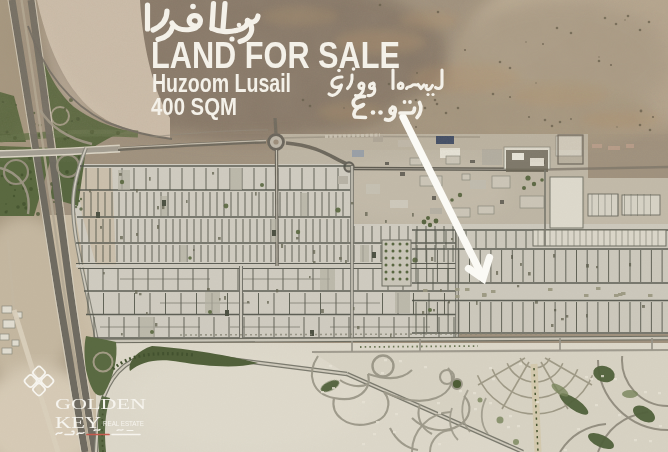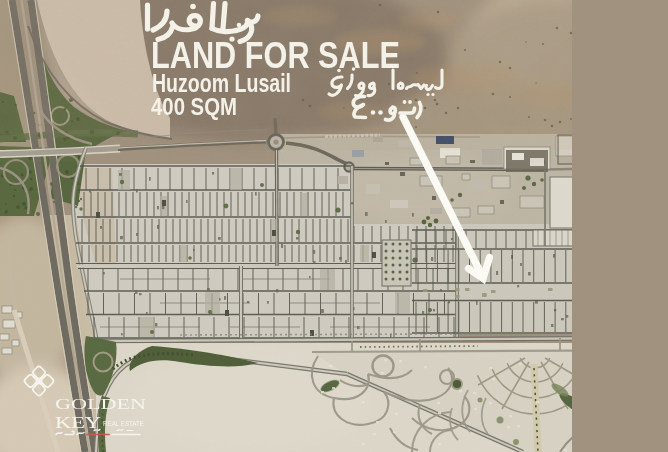--- a/index.html
+++ b/index.html
@@ -1,15 +1,15 @@
 <!DOCTYPE html>
 <html><head><meta charset="utf-8">
 <style>
 html,body{margin:0;padding:0;background:#a0927e;}
-#stage{position:relative;width:572px;height:452px;overflow:hidden;}
+#stage{position:relative;width:668px;height:452px;overflow:hidden;}
 svg{display:block;}
 </style></head>
 <body>
 
 <div id="stage">
 <svg width="668" height="452" viewBox="0 0 668 452">
 <defs>
 <filter id="blur2">
           <feGaussianBlur stdDeviation="2"></feGaussianBlur>
         </filter>

